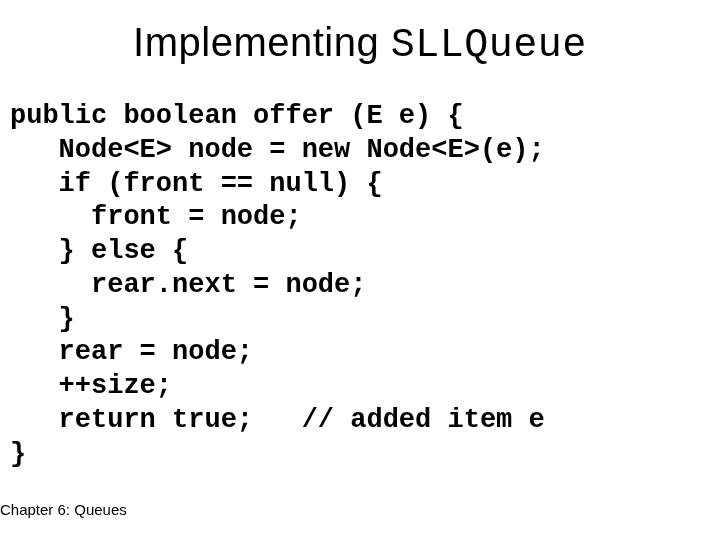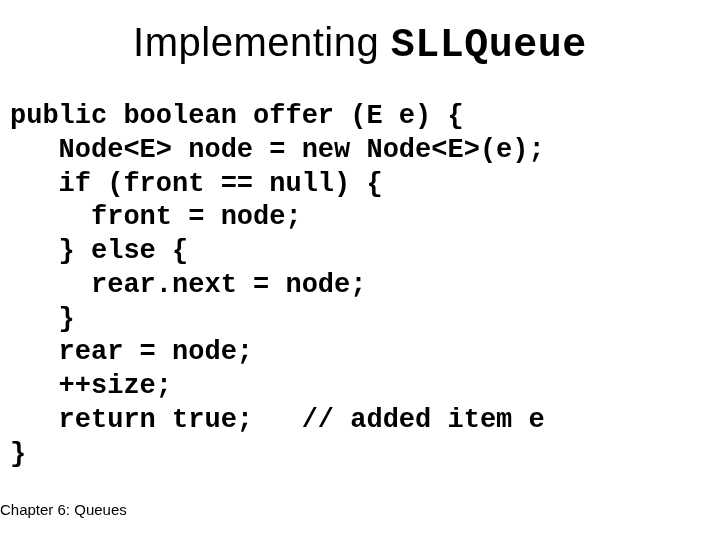--- a/index.html
+++ b/index.html
@@ -22,21 +22,21 @@
     position: absolute;
     top: 20px;
     left: 0;
     right: 0;
     text-align: center;
     font-size: 40px;
     letter-spacing: 0.5px;
   }
   .title .mono {
     font-family: "Courier New", Courier, monospace;
-    font-weight: bold;
+    font-weight: normal;
   }
   .code {
     position: absolute;
     top: 100px;
     left: 10px;
     right: 15px;
     font-family: "Courier New", Courier, monospace;
     font-weight: bold;
     font-size: 27px;
     line-height: 1.25;

